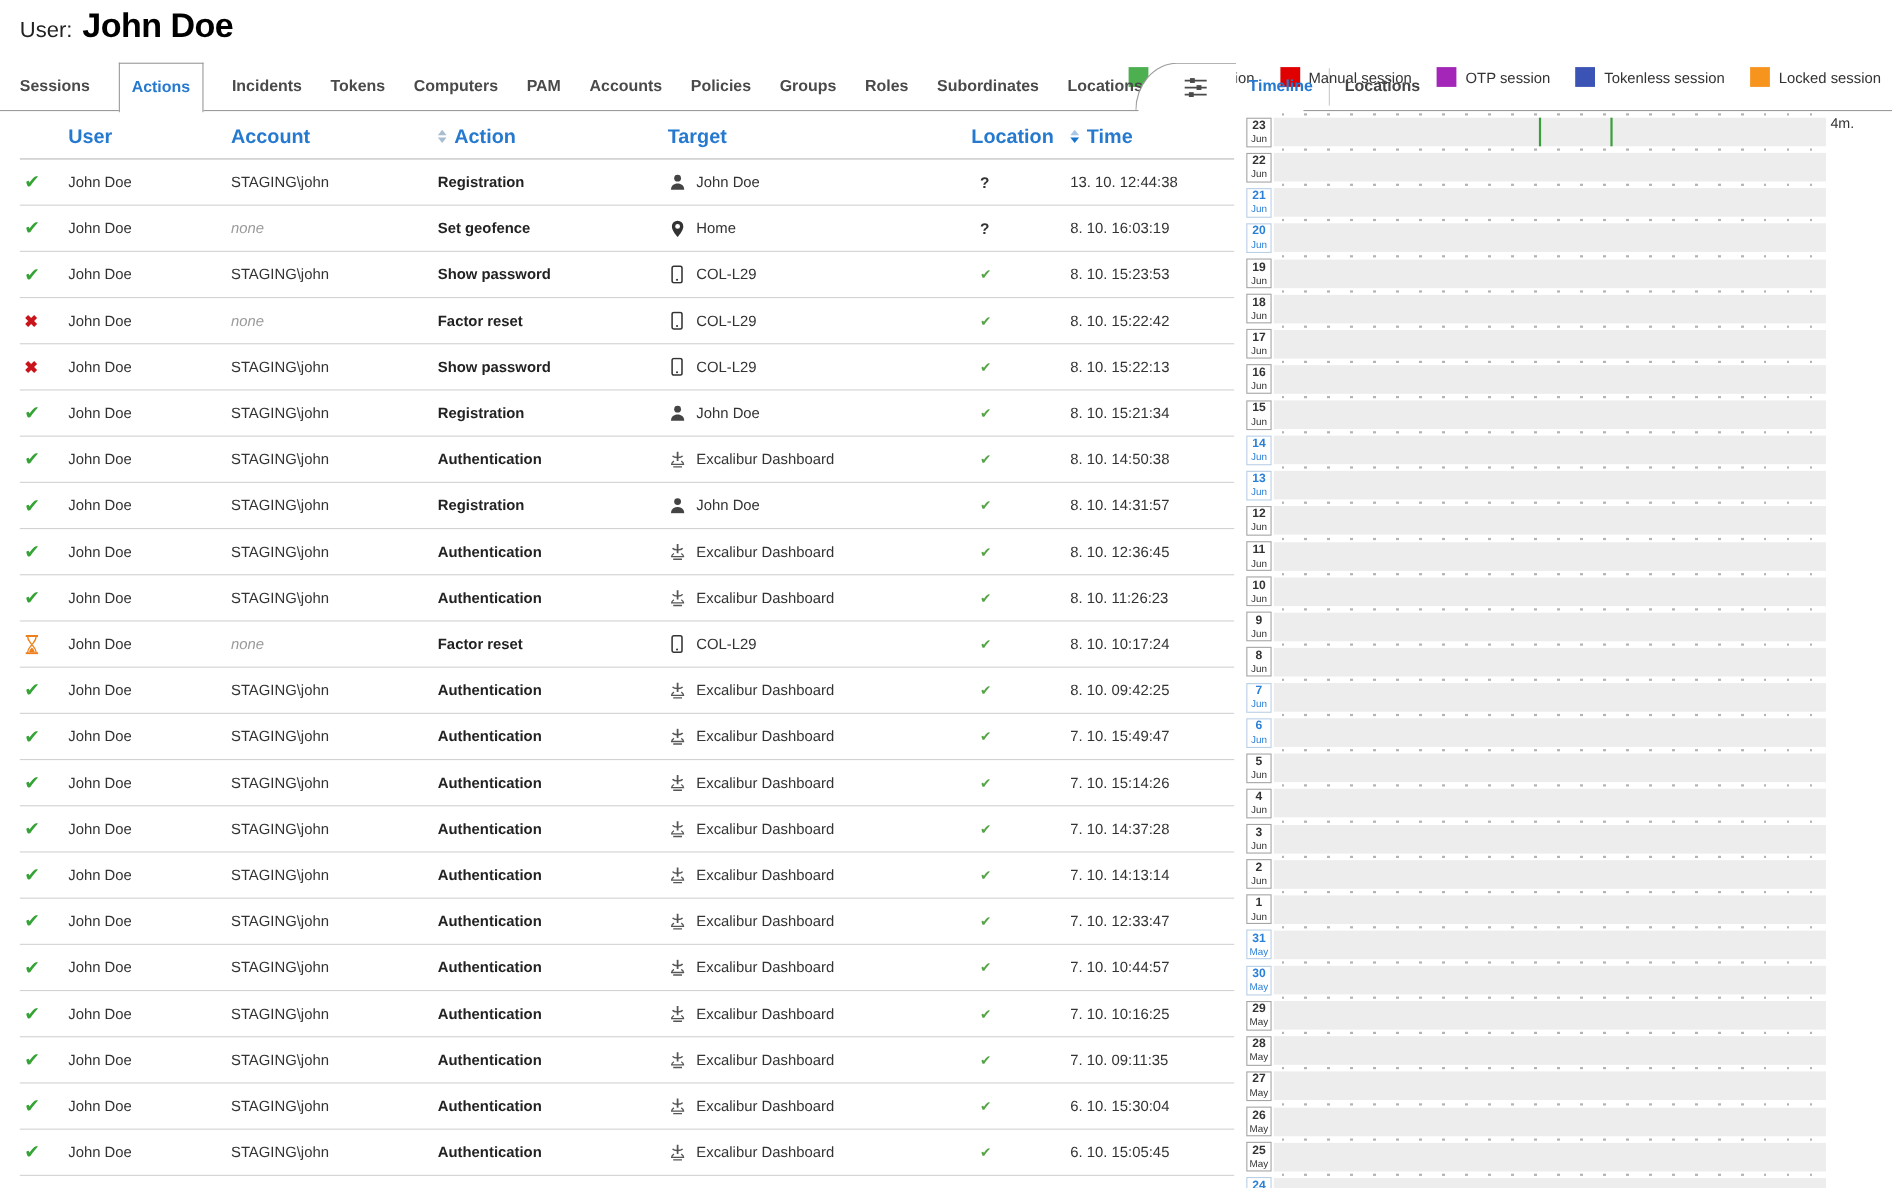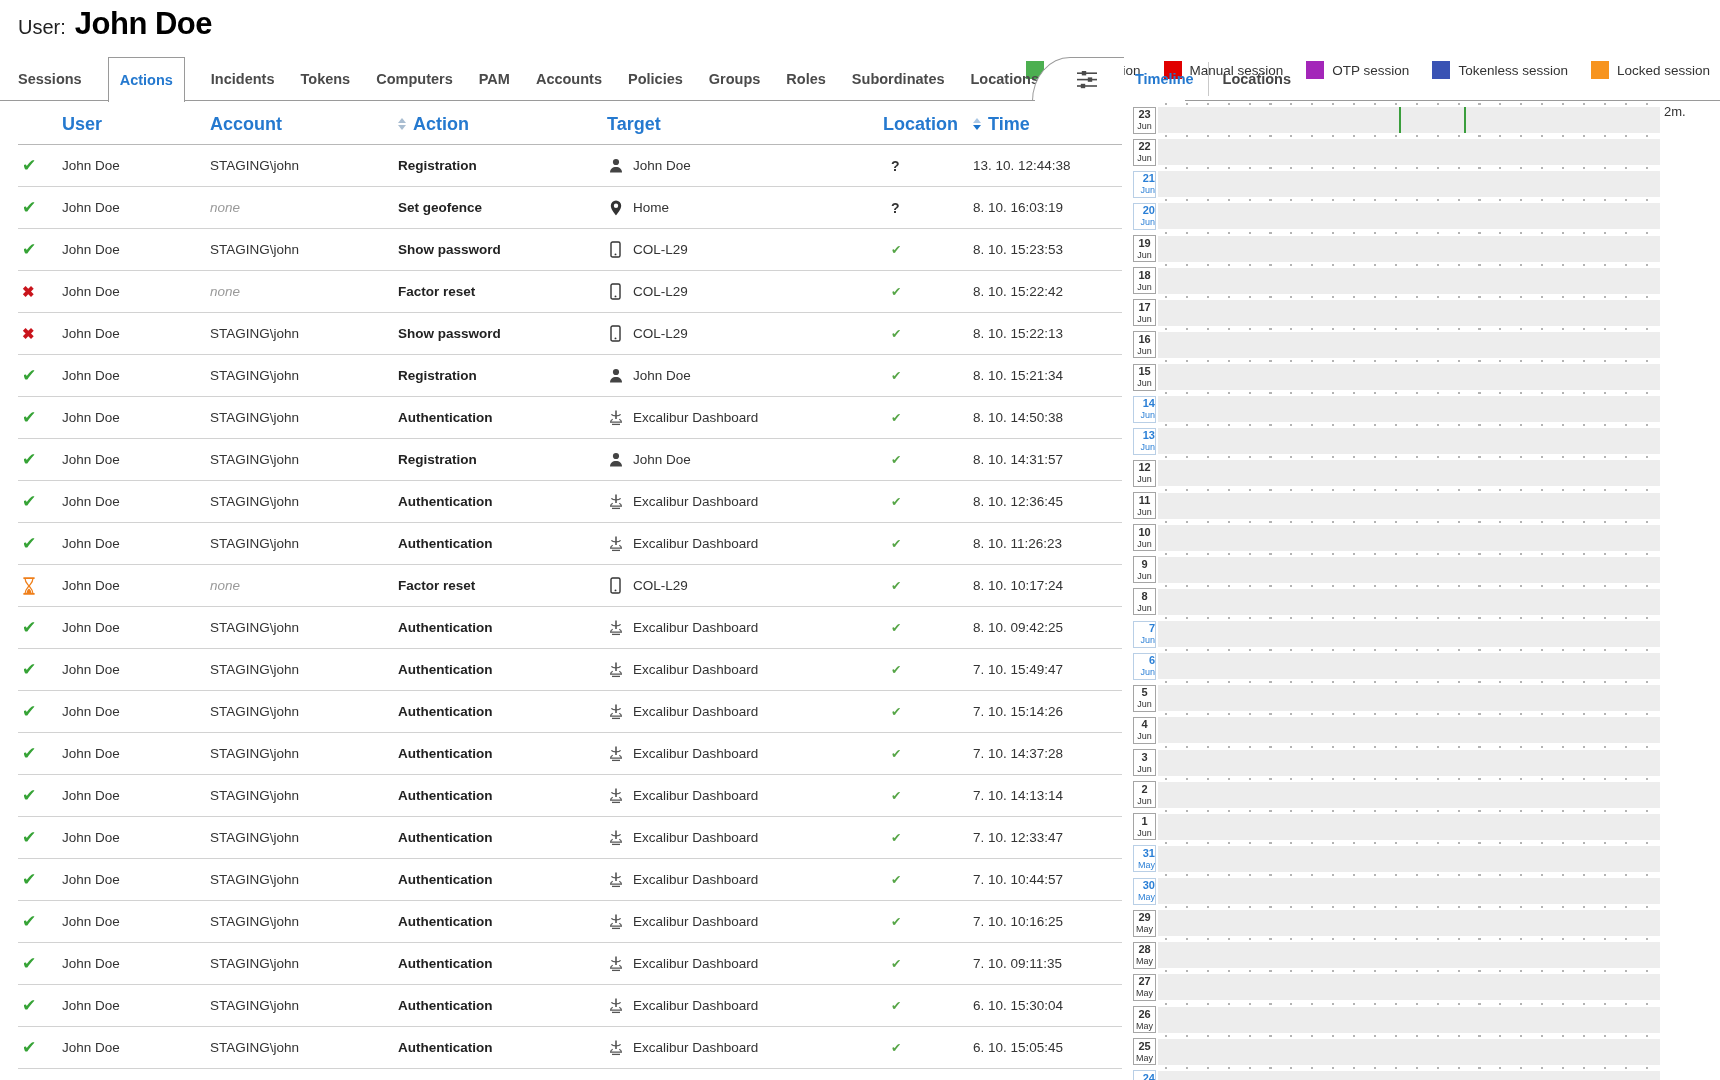--- a/index.html
+++ b/index.html
@@ -72,21 +72,21 @@
     background:repeating-linear-gradient(90deg,#b3b3b3 0 2px,transparent 2px 20.9px);
   }
   .band { position:absolute; left:25px; top:6px; width:502px; height:26px; background:#ededed; }
   .mark { position:absolute; top:0; bottom:0; width:2px; }
   .date-box {
     position:absolute; left:0; top:5.5px; width:23px; height:27px;
     border:1px solid #a5a5a5; background:#fff; text-align:center; padding-top:1.5px; cursor:pointer;
   }
   .date-box .d { font-size:11px; font-weight:700; line-height:11px; color:#333; }
   .date-box .m { font-size:9px; line-height:10px; margin-top:1px; color:#333; }
-  .date-box.weekend { border-color:#b9cfe6;text-align:right; }
+  .date-box.weekend { border-color:#b9cfe6; }
   .date-box.weekend .d, .date-box.weekend .m { color:#2a7fd6; }
   svg { display:block; }
 </style>
 </head>
 <body>
 
 <div class="titlebar">
   <div class="title">
     <span class="ulabel">User:</span>
     <span class="uname">John Doe</span>
@@ -712,21 +712,21 @@
   </div>
 </div>
 </div>
 
 <div class="panel-tabs">
   <span class="ptab active">Timeline</span>
   <span class="ptab-div"></span>
   <span class="ptab">Locations</span>
 </div>
 <div class="panel-topline"></div>
-<div class="scale-label">2m.</div>
+<div class="scale-label">4m.</div>
 <div class="timeline" id="timeline">
   <div class="day-row">
     <div class="date-box">
       <div class="d">23</div>
       <div class="m">Jun</div>
     </div>
     <div class="dots"></div>
     <div class="band">
         <div class="mark" style="left: 48%; background: rgb(58, 158, 60);"></div>
         <div class="mark" style="left: 61%; background: rgb(58, 158, 60);"></div>

